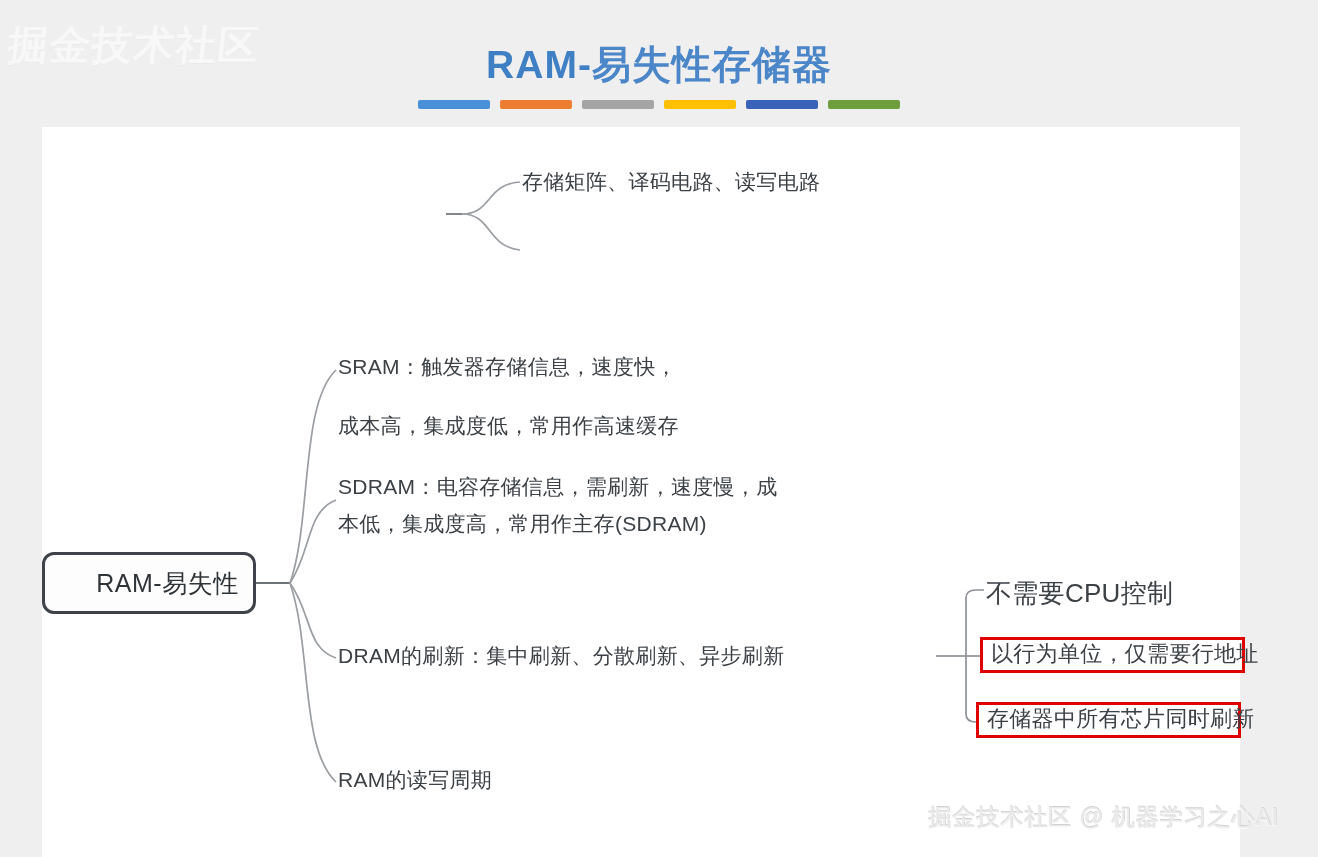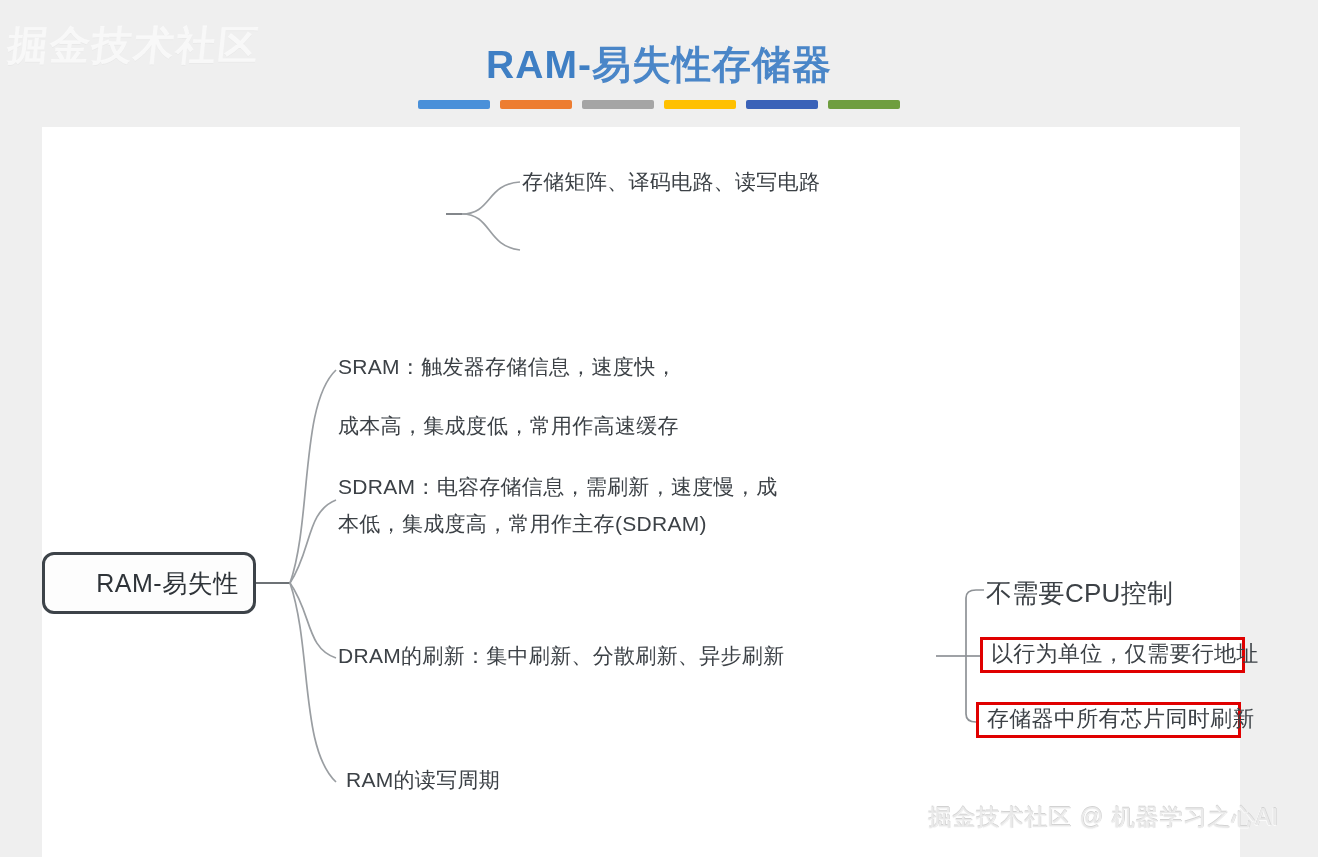--- a/index.html
+++ b/index.html
@@ -226,21 +226,21 @@
 
 
   <div class="leaf" style="left:338px; top:348px;">SRAM：触发器存储信息，速度快，</div>
   <div class="leaf" style="left:338px; top:407px;">成本高，集成度低，常用作高速缓存</div>
 
   <div class="leaf" style="left:338px; top:468px;">SDRAM：电容存储信息，需刷新，速度慢，成</div>
   <div class="leaf" style="left:338px; top:505px;">本低，集成度高，常用作主存(SDRAM)</div>
 
   <div class="leaf" style="left:338px; top:637px;">DRAM的刷新：集中刷新、分散刷新、异步刷新</div>
 
-  <div class="leaf" style="left:338px; top:761px;margin-left:8px;">RAM的读写周期</div>
+  <div class="leaf" style="left:338px; top:761px;">RAM的读写周期</div>
 
   <div class="leaf" style="left:986px; top:574px; font-size:26px;">不需要CPU控制</div>
 
   <div class="leaf-redbox" style="left: 980px; top: 637px; width: 265px; height: 36px; border-color: rgb(224, 0, 0);">以行为单位，仅需要行地址</div>
 
   <div class="leaf-redbox" style="left: 976px; top: 702px; width: 265px; height: 36px; border-color: rgb(224, 0, 0);">存储器中所有芯片同时刷新</div>
 
   <div class="wm-br">掘金技术社区 @ 机器学习之心AI</div>
 
 </div>

